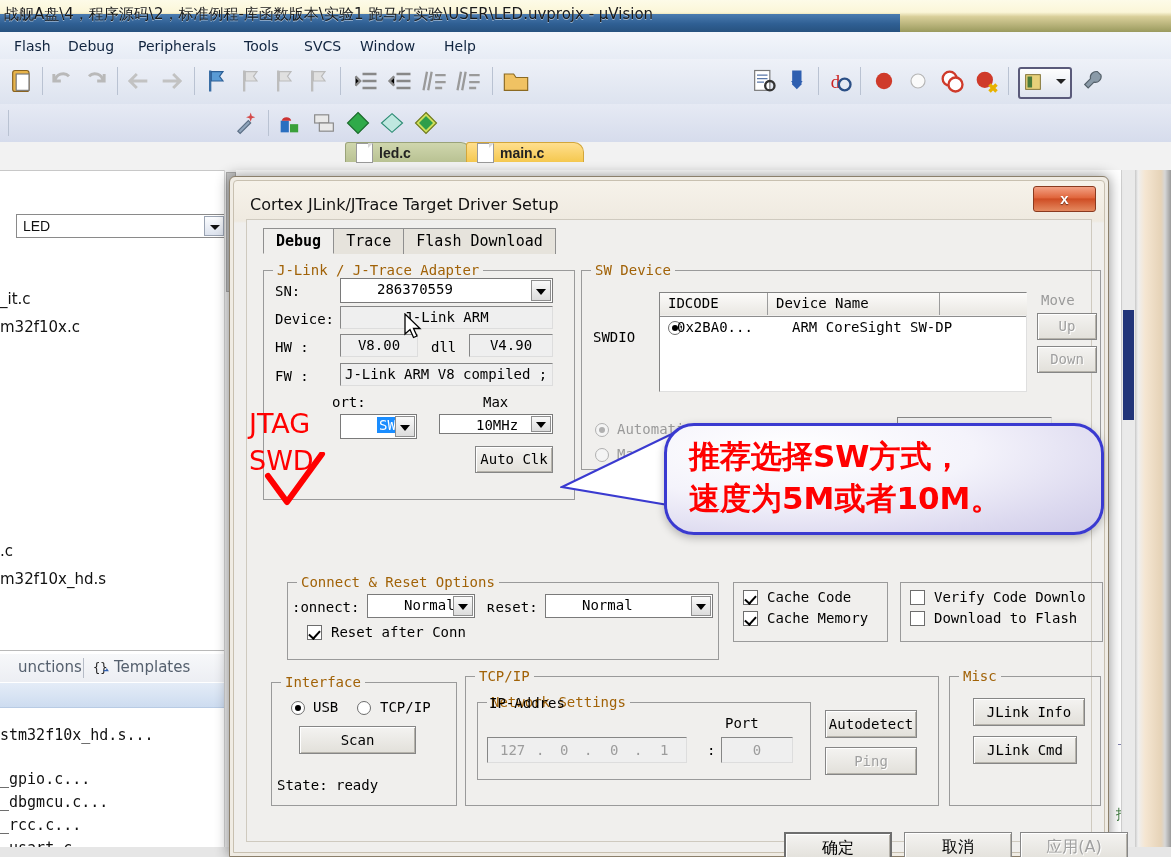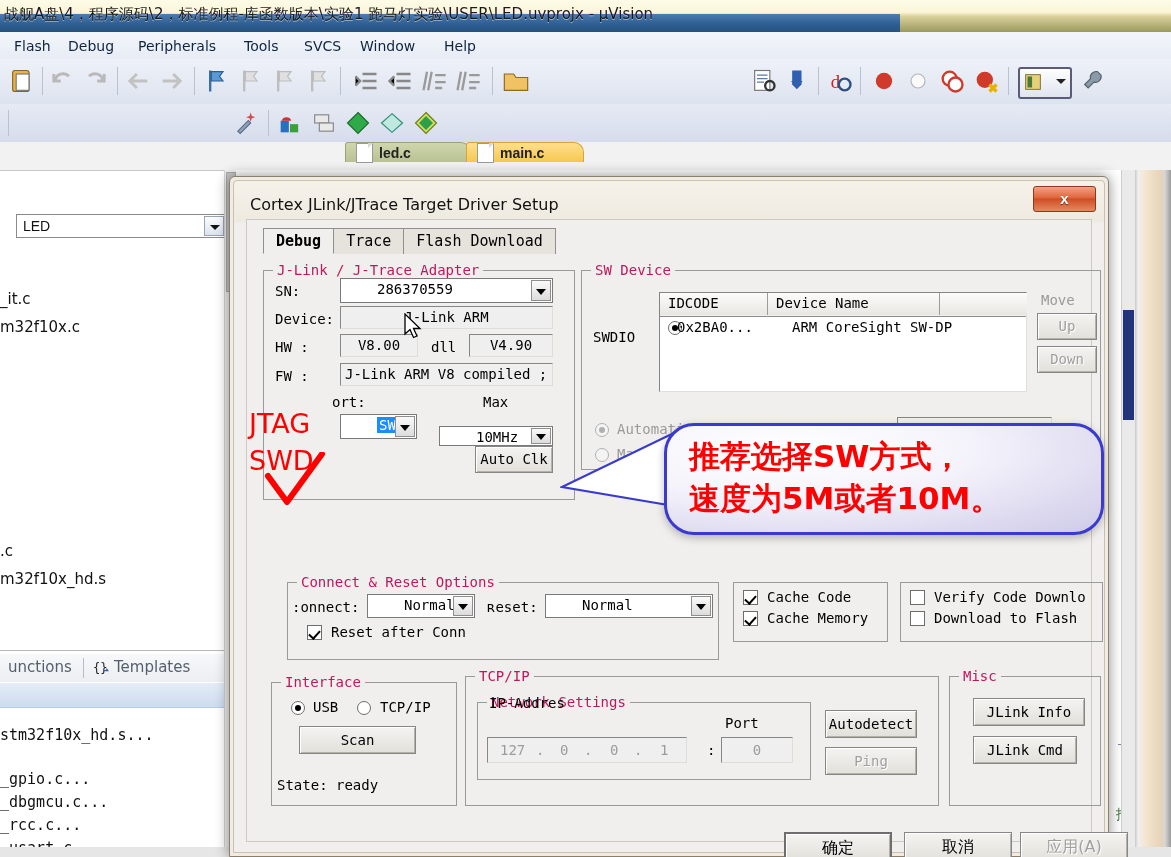--- a/index.html
+++ b/index.html
@@ -155,21 +155,21 @@
     float:left;height:26px;padding:0 12px;line-height:24px;font-size:15px;color:#000;
     font-family:"DejaVu Sans Mono","Liberation Mono",monospace;
     border:1px solid #8f8f8f;border-bottom:none;background:#e6e3dc;margin-right:-1px;
     box-sizing:border-box;
   }
   .tabbtn.sel{background:#f0efed;border-bottom:1px solid #f0efed;font-weight:bold;position:relative;z-index:3;}
 
   
   .grp{position:absolute;border:1px solid #9a9a9a;box-sizing:border-box;}
   .grp>legend, .grp-t{
-    position:absolute;top:-9px;left:9px;background:#f0efed;padding:0 4px;font-size:14px;color:#be185d;
+    position:absolute;top:-9px;left:9px;background:#f0efed;padding:0 4px;font-size:14px;color:#a16207;
     font-family:"DejaVu Sans Mono","Liberation Mono",monospace;white-space:nowrap;
   }
   .lbl{
     position:absolute;font-size:14px;color:#000;white-space:nowrap;
     font-family:"DejaVu Sans Mono","Liberation Mono",monospace;
   }
   .lbl.dim{color:#9a9a9a;}
   .field{
     position:absolute;background:#fff;border:1px solid #7a7a7a;box-sizing:border-box;
     font-family:"DejaVu Sans Mono","Liberation Mono",monospace;font-size:14px;color:#000;
@@ -413,21 +413,21 @@
     </div>
   </div>
 
   <div class="bgtext" style="left:0;top:290px">_it.c</div>
   <div class="bgtext" style="left:0;top:318px">m32f10x.c</div>
   <div class="bgtext" style="left:0;top:542px">.c</div>
   <div class="bgtext" style="left:0;top:570px">m32f10x_hd.s</div>
 
   <div class="panesplit" style="top:650px"></div>
   <div class="paneTabs">
-    <div class="bgtext" style="left:8px;top:4px;color:#55606e">unctions</div>
+    <div class="bgtext" style="left:18px;top:4px;color:#55606e">unctions</div>
     <div style="position:absolute;left:83px;top:4px;width:1px;height:20px;background:#b6bcc7"></div>
     <svg style="position:absolute;left:92px;top:6px;width:18px;height:16px" viewBox="0 0 24 24">
         <text x="0" y="18" font-size="18" fill="#222" font-family="monospace">{}</text>
         <path d="M16 16l6 0-2-3" stroke="#2f5fb0" stroke-width="2" fill="none"></path>
       </svg>
     <div class="bgtext" style="left:114px;top:4px;color:#55606e">Templates</div>
   </div>
   <div class="paneSel"></div>
   <div class="bgmono" style="left:0;top:726px">stm32f10x_hd.s...</div>
   <div class="bgmono" style="left:0;top:770px">_gpio.c...</div>
@@ -495,21 +495,21 @@
       <span>J-Link ARM V8 compiled ;</span>
     </div>
 
     <div class="lbl" style="left:85px;top:174px">ort:</div>
     <div class="cbo hl" style="left:93px;top:194px;width:77px;height:25px">
       <div class="txt">SW</div>
       <div class="btn"></div>
     </div>
 
     <div class="lbl" style="left:236px;top:174px">Max</div>
-    <div class="cbo" style="left:192px;top:206px;width:114px;height:20px">
+    <div class="cbo" style="left:192px;top:194px;width:114px;height:20px">
       <div class="txt">10MHz</div>
       <div class="btn"></div>
     </div>
 
     <div class="btn3d" style="left:228px;top:226px;width:78px;height:27px;line-height:25px">Auto Clk</div>
 
     <div class="grp" style="left:334px;top:50px;width:520px;height:200px;">
       <div class="grp-t">SW Device</div>
     </div>
 

